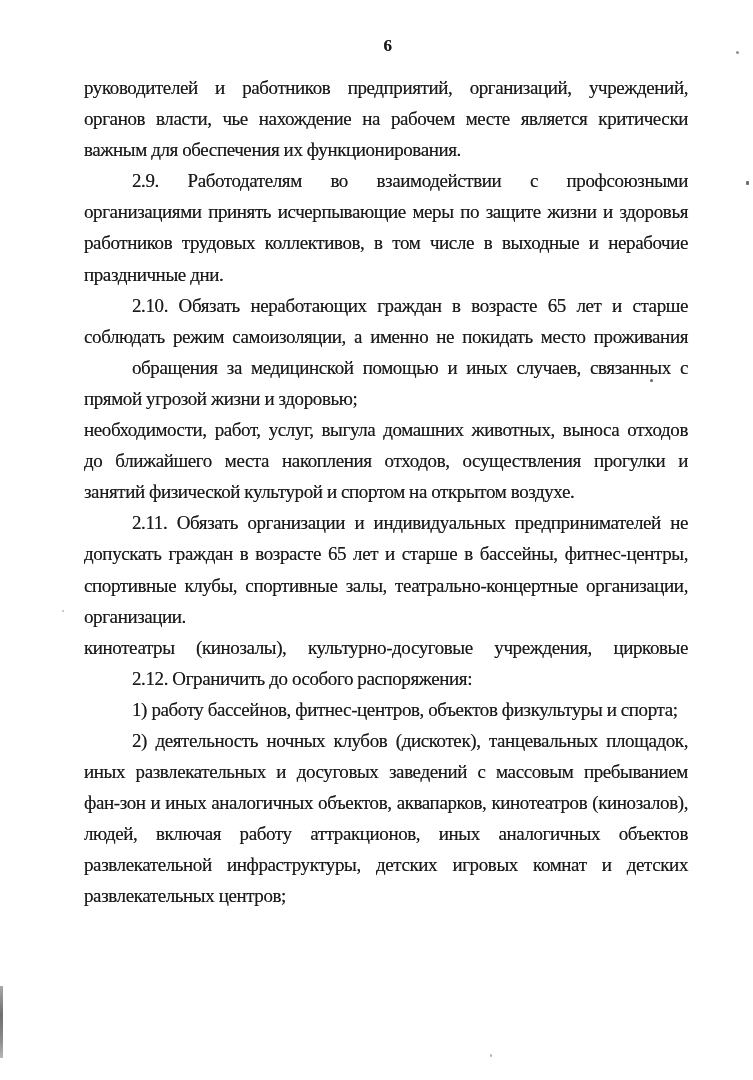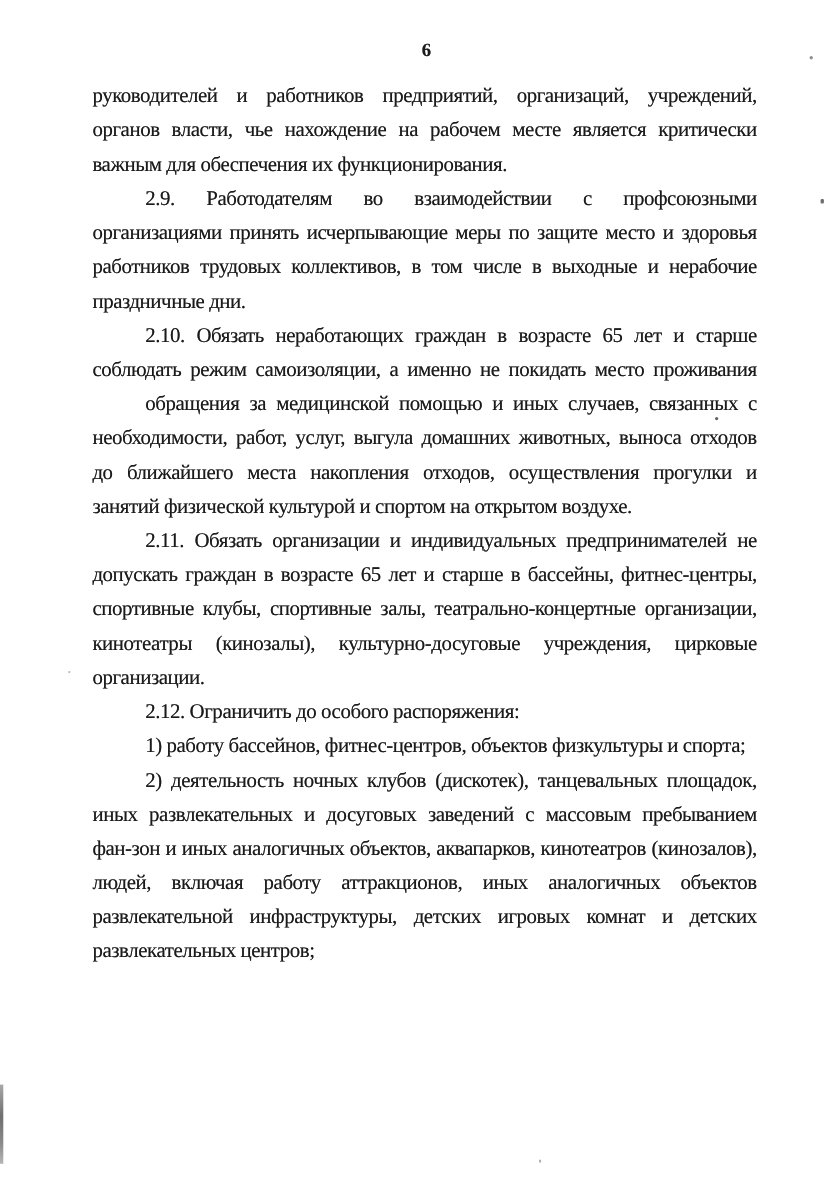--- a/index.html
+++ b/index.html
@@ -72,34 +72,35 @@
 <body>
 
 <div class="page">
   <div class="page-number">6</div>
 
   <div class="doc-body">
       <div class="line">руководителей и работников предприятий, организаций, учреждений,</div>
       <div class="line">органов власти, чье нахождение на рабочем месте является критически</div>
       <div class="line final">важным для обеспечения их функционирования.</div>
       <div class="line indent">2.9. Работодателям во взаимодействии с профсоюзными</div>
-      <div class="line">организациями принять исчерпывающие меры по защите место и здоровья</div>
+      <div class="line">организациями принять исчерпывающие меры по защите жизни и здоровья</div>
       <div class="line">работников трудовых коллективов, в том числе в выходные и нерабочие</div>
       <div class="line final">праздничные дни.</div>
       <div class="line indent">2.10. Обязать неработающих граждан в возрасте 65 лет и старше</div>
       <div class="line">соблюдать режим самоизоляции, а именно не покидать место проживания</div>
       <div class="line indent">обращения за медицинской помощью и иных случаев, связанных с</div>
+      <div class="line final">прямой угрозой жизни и здоровью;</div>
       <div class="line">необходимости, работ, услуг, выгула домашних животных, выноса отходов</div>
       <div class="line">до ближайшего места накопления отходов, осуществления прогулки и</div>
       <div class="line final">занятий физической культурой и спортом на открытом воздухе.</div>
       <div class="line indent">2.11. Обязать организации и индивидуальных предпринимателей не</div>
       <div class="line">допускать граждан в возрасте 65 лет и старше в бассейны, фитнес-центры,</div>
       <div class="line">спортивные клубы, спортивные залы, театрально-концертные организации,</div>
+      <div class="line final">организации.</div>
       <div class="line">кинотеатры (кинозалы), культурно-досуговые учреждения, цирковые</div>
-      <div class="line final">организации.</div>
       <div class="line indent final">2.12. Ограничить до особого распоряжения:</div>
       <div class="line indent final">1) работу бассейнов, фитнес-центров, объектов физкультуры и спорта;</div>
       <div class="line indent">2) деятельность ночных клубов (дискотек), танцевальных площадок,</div>
       <div class="line">иных развлекательных и досуговых заведений с массовым пребыванием</div>
       <div class="line">фан-зон и иных аналогичных объектов, аквапарков, кинотеатров (кинозалов),</div>
       <div class="line">людей, включая работу аттракционов, иных аналогичных объектов</div>
       <div class="line">развлекательной инфраструктуры, детских игровых комнат и детских</div>
       <div class="line final">развлекательных центров;</div>
     </div>
 

